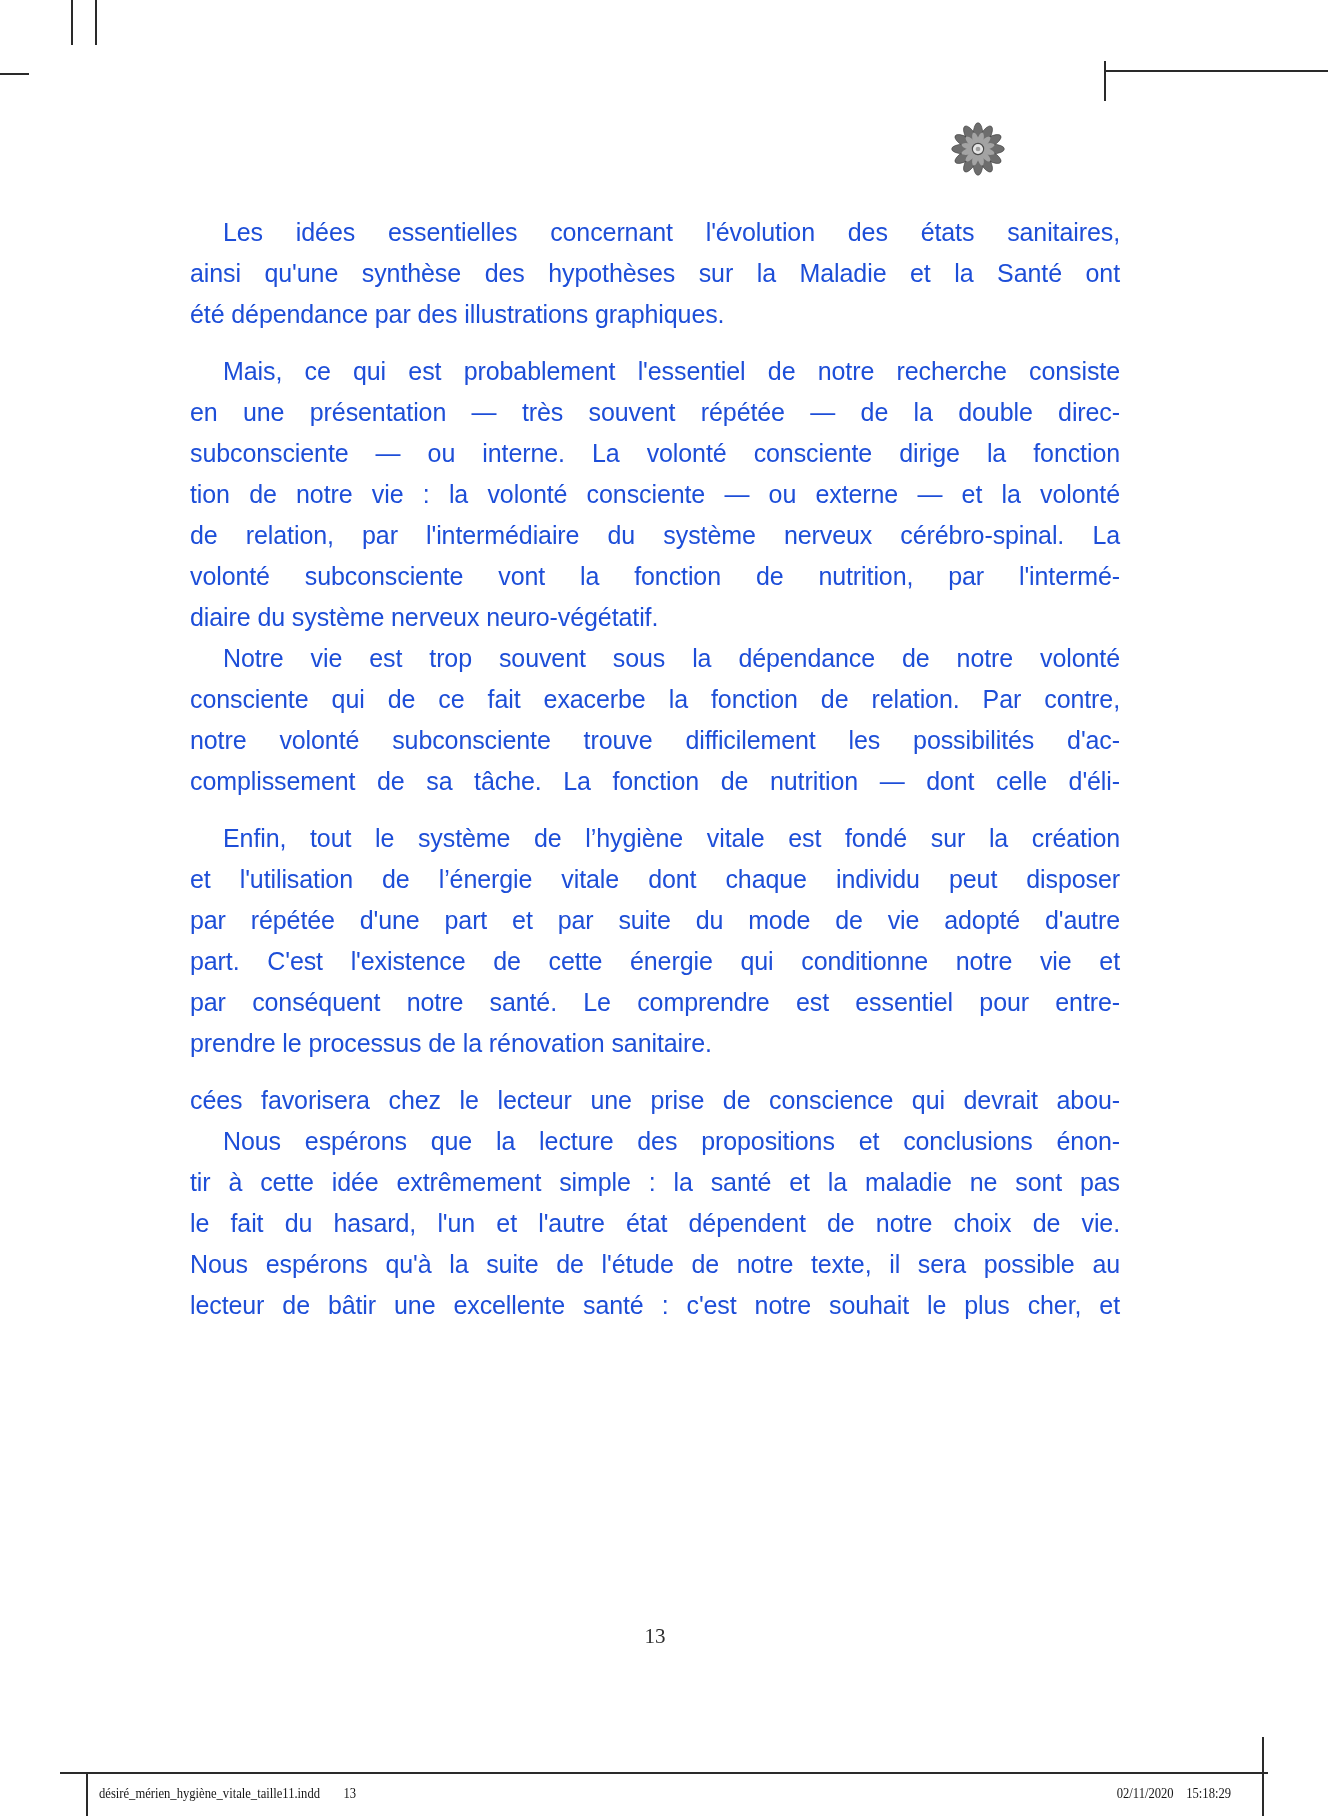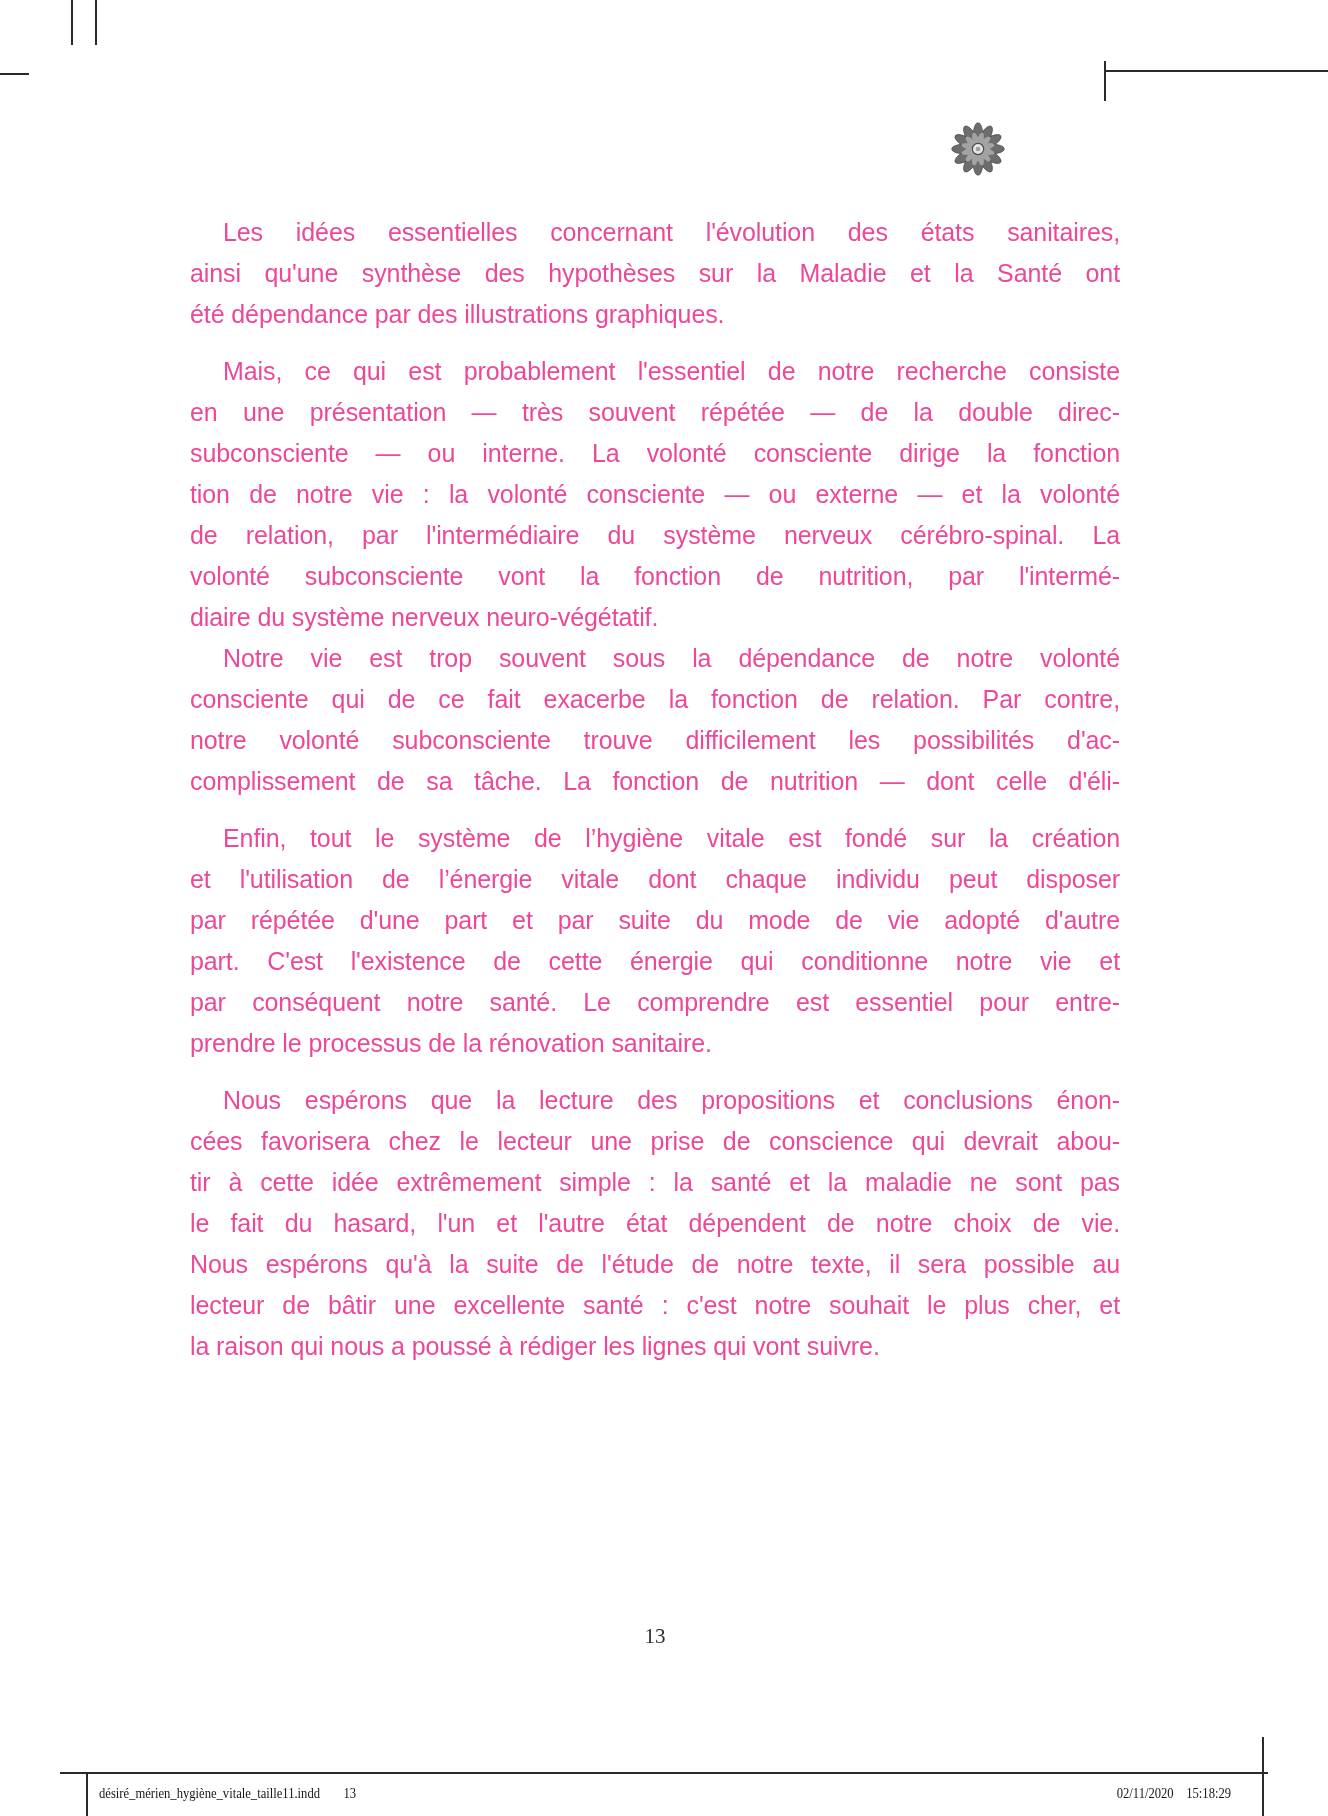--- a/index.html
+++ b/index.html
@@ -14,21 +14,21 @@
   .mark{position:absolute;background:#2a2a2a;}
   .mark.v{width:1.5px;}
   .mark.h{height:1.5px;}
 
   
   .ornament{position:absolute;left:951px;top:122px;width:54px;height:54px;}
 
   
   .text-block{
     position:absolute;left:190px;top:212px;width:930px;
-    font-size:25px;line-height:41px;color:#ec4899;
+    font-size:25px;line-height:41px;color:#1d4ed8;
     letter-spacing:-0.1px;
   }
   .para{margin:0;}
   .para.gap{margin-top:16px;}
   .line{
     text-align:justify;
     text-align-last:justify;
     text-justify:inter-word;
   }
   .line.first{text-indent:33px;}
@@ -130,27 +130,26 @@
       </div>
       <div class="para gap">
         <div class="line first">Enfin, tout le système de l’hygiène vitale est fondé sur la création</div>
         <div class="line">et l'utilisation de l’énergie vitale dont chaque individu peut disposer</div>
         <div class="line">par répétée d'une part et par suite du mode de vie adopté d'autre</div>
         <div class="line">part. C'est l'existence de cette énergie qui conditionne notre vie et</div>
         <div class="line">par conséquent notre santé. Le comprendre est essentiel pour entre-</div>
         <div class="line last">prendre le processus de la rénovation sanitaire.</div>
       </div>
       <div class="para gap">
+        <div class="line">cées favorisera chez le lecteur une prise de conscience qui devrait abou-</div>
         <div class="line first">Nous espérons que la lecture des propositions et conclusions énon-</div>
-        <div class="line">cées favorisera chez le lecteur une prise de conscience qui devrait abou-</div>
         <div class="line">tir à cette idée extrêmement simple&nbsp;: la santé et la maladie ne sont pas</div>
         <div class="line">le fait du hasard, l'un et l'autre état dépendent de notre choix de vie.</div>
         <div class="line">Nous espérons qu'à la suite de l'étude de notre texte, il sera possible au</div>
         <div class="line">lecteur de bâtir une excellente santé&nbsp;: c'est notre souhait le plus cher, et</div>
-        <div class="line last">la raison qui nous a poussé à rédiger les lignes qui vont suivre.</div>
       </div>
     </div>
 
   <div class="page-number">13</div>
 
   <div class="slug slug-left">
     <span>désiré_mérien_hygiène_vitale_taille11.indd</span><span class="gap-wide"></span><span>13</span>
   </div>
   <div class="slug slug-right">
     <span>02/11/2020</span><span class="gap-mid"></span><span>15:18:29</span>

